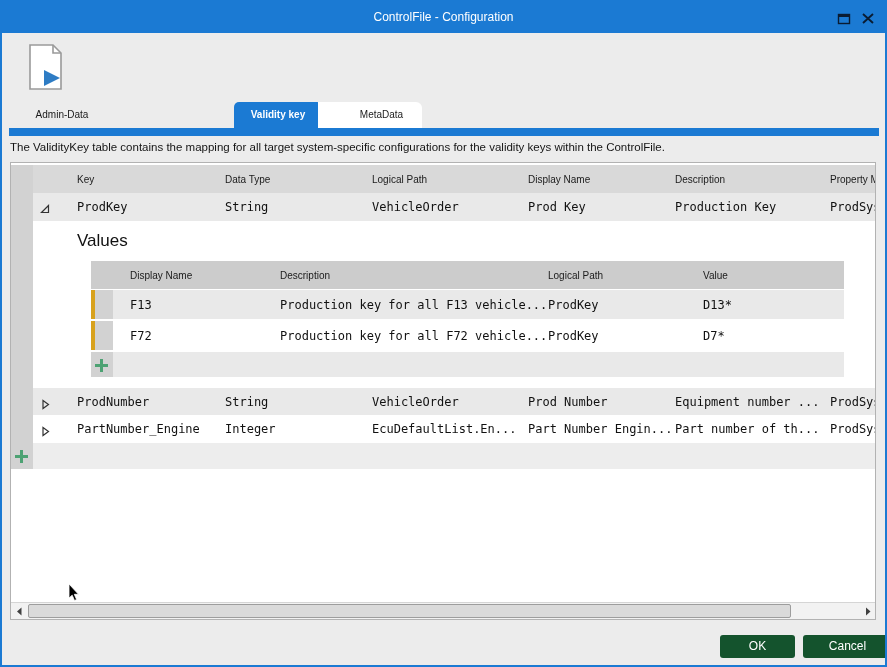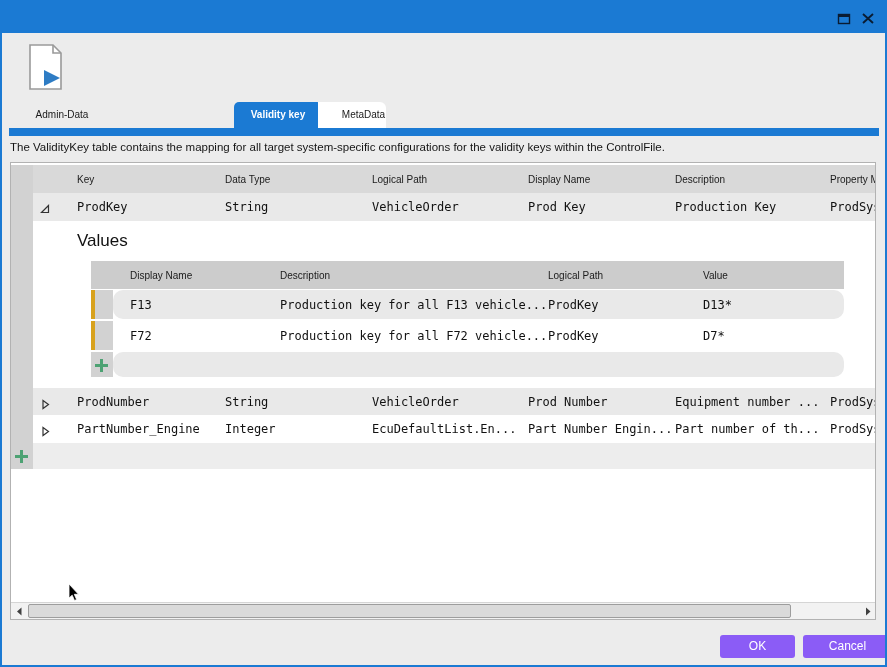--- a/index.html
+++ b/index.html
@@ -27,21 +27,21 @@
   
   .tabstrip { position:absolute; left:0; top:95px; width:883px; height:31px; }
   .tab { position:absolute; top:5px; height:26px; line-height:25px; font-size:10px; text-align:center; }
   .tab-plain { color:#1a1a1a; }
   .tab-admin { left:24px; width:72px; }
   .tab-target { left:106px; width:124px; }
   .tab-selected {
     left:232px; width:88px; background:#1b7ad3; color:#fff; font-weight:bold;
     border-radius:5px 5px 0 0;
   }
-  .tab-meta { left:316px; width:68px; background:#ffffff; border-radius:0 6px 0 0;padding-left:23px; }
+  .tab-meta { left:316px; width:104px; background:#ffffff; border-radius:0 6px 0 0;padding-left:23px; }
   .bluebar { position:absolute; left:7px; top:126px; width:870px; height:8px; background:#1b7ad3; }
   .desc-line { position:absolute; left:8px; top:139px; font-size:11.5px; color:#151515; }
   
   .grid {
     position:absolute; left:8px; top:160px; width:866px; height:458px;
     background:#fff; border:1px solid #b2b2b2; overflow:hidden;
   }
   .mono { font-family:"DejaVu Sans Mono","Liberation Mono",monospace; font-size:12px; color:#111; }
   .hdr  { font-size:10px; color:#1a1a1a; }
   .cell { position:absolute; top:50%; transform:translateY(-50%); white-space:nowrap; }
@@ -51,21 +51,21 @@
   .hdr-row { position:absolute; left:22px; width:844px; top:2px; height:28px; background:#d9d9d9; }
   .r-prodkey   { top:30px;  background:#e9e9e9; }
   .r-prodnum   { top:225px; background:#e9e9e9; }
   .r-partnum   { top:252px; background:#ffffff; }
   .r-addband   { top:280px; left:22px; height:26px; background:#ededed; }
   .expander { position:absolute; left:7px; top:8px; width:11px; height:11px; }
   
   .values-title { position:absolute; left:66px; top:68px; font-size:17px; color:#111; }
   .sub-hdr { position:absolute; left:80px; top:98px; width:753px; height:28px; background:#cccccc; }
   .s1{left:39px}.s2{left:189px}.s3{left:457px}.s4{left:612px}
-  .sub-row { position:absolute; left:102px; width:731px; height:29px;border-radius:10px; }
+  .sub-row { position:absolute; left:102px; width:731px; height:29px; }
   .sr1 { top:127px; background:#e9e9e9; }
   .sr2 { top:158px; background:#ffffff; }
   .sr-add { top:189px; height:25px; background:#e9e9e9; }
   .sub-gutter { position:absolute; left:80px; width:22px; background:#d2d2d2; }
   .sg1 { top:127px; height:29px; } .sg2 { top:158px; height:29px; } .sg3 { top:189px; height:25px; }
   .marker { position:absolute; left:0; top:0; width:4px; height:100%; background:#d8a21d; }
   .sub-cell { position:absolute; top:50%; transform:translateY(-50%); white-space:nowrap; }
   .plus { position:absolute; width:13px; height:13px; cursor:pointer; }
   .plus-sub  { left:84px; top:195px; }
   .plus-main { left:4px;  top:286px; }
@@ -76,33 +76,34 @@
   }
   .sb-arrow { position:absolute; top:0; width:16px; height:16px; }
   .sb-left { left:0; } .sb-right { right:0; }
   .sb-arrow svg { position:absolute; left:5px; top:4px; }
   .sb-thumb {
     position:absolute; left:17px; top:1px; width:763px; height:14px;
     background:#dadada; border:1px solid #9d9d9d; border-radius:2px;
   }
   
   .btn {
-    position:absolute; top:633px; height:23px; background:#8b5cf6; color:#fff;
+    position:absolute; top:633px; height:23px; background:#14532d; color:#fff;
     font-size:12px; text-align:center; line-height:22px; border-radius:3px; cursor:pointer;
   }
   .btn-ok { left:718px; width:75px; }
   .btn-cancel { left:801px; width:89px; }
   .cursor { position:absolute; left:57px; top:421px; pointer-events:none; }
 </style>
 </head>
 <body>
 
 <div class="window">
 
   <div class="titlebar">
+    <div class="title">ControlFile - Configuration</div>
     <div class="tb-btn tb-max">
       <svg width="14" height="13">
           <rect x="1.5" y="2.5" width="11" height="9" fill="none" stroke="#0a1c33" stroke-width="1.4"></rect>
           <rect x="1.5" y="2" width="11" height="3" fill="#0a1c33"></rect>
         </svg>
     </div>
     <div class="tb-btn tb-close">
       <svg width="14" height="13">
           <path d="M2 2 L12 11 M12 2 L2 11" stroke="#0a1c33" stroke-width="1.9"></path>
         </svg>

